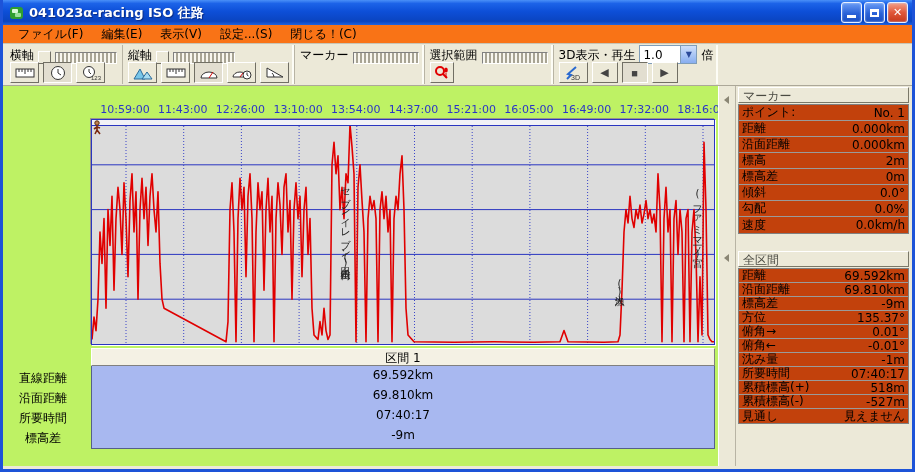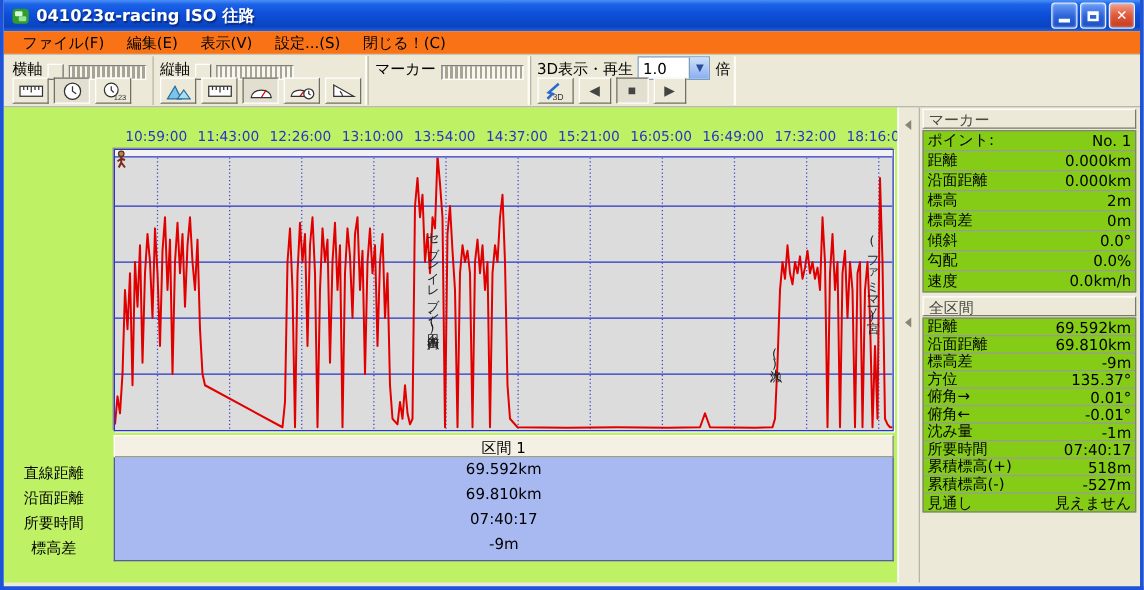--- a/index.html
+++ b/index.html
@@ -68,21 +68,21 @@
   .seg-values{height:83px;background:#a8b8f0;border:1px solid #55608a;border-top:none;padding-top:2px;}
   .seg-values div{height:20px;text-align:center;font-size:12px;color:#000;}
   
   .splitter{width:18px;background:#ece9d8;border-left:1px solid #fff;border-right:1px solid #b8b4a4;position:relative;flex:0 0 auto;}
   .spl-arrow{position:absolute;left:5px;width:0;height:0;border-top:4px solid transparent;border-bottom:4px solid transparent;
     border-right:5px solid #8a8674;}
   
   .right{flex:1;background:#ece9d8;padding:1px 3px 0 2px;overflow:hidden;}
   .group-title{height:16px;background:#ece9d8;border:1px solid;border-color:#fff #7a7868 #7a7868 #fff;
     font-size:12px;color:#4a4a42;padding:0 4px;margin-bottom:1px;}
-  .group-body{border:1px solid #808080;background:#84cc16;margin-bottom:3px;}
+  .group-body{border:1px solid #808080;background:#c2410c;margin-bottom:17px;}
   .irow{display:flex;justify-content:space-between;align-items:center;padding:0 3px;border-bottom:1px solid #9a9a9a;
     font-size:12px;color:#000;}
   .irow:last-child{border-bottom:none;}
   .irow .lab{white-space:nowrap;}
   .irow .val{white-space:nowrap;}
 </style>
 </head>
 <body>
 
 <div class="window">
@@ -188,20 +188,36 @@
       </div>
     </div>
 
     <div class="tgroup">
       <div class="trow">
         <span class="tlabel">マーカー</span>
         <span class="ribbon" style="width:66px"></span>
       </div>
     </div>
 
+    <div class="tgroup">
+      <div class="trow">
+        <span class="tlabel">選択範囲</span>
+        <span class="ribbon" style="width:66px"></span>
+      </div>
+      <div class="trow">
+        <button class="tbtn" style="width:24px">
+          <svg width="16" height="15" viewBox="0 0 16 15">
+              <circle cx="6" cy="6" r="4" fill="none" stroke="#e00000" stroke-width="2"></circle>
+              <path d="M9 9l4 4" stroke="#e00000" stroke-width="2"></path>
+              <ellipse cx="12" cy="5" rx="1.8" ry="2.6" fill="#e00000"></ellipse>
+              <path d="M12 8v5" stroke="#e00000"></path>
+            </svg>
+        </button>
+      </div>
+    </div>
 
     <div class="tgroup">
       <div class="trow">
         <span class="tlabel">3D表示・再生</span>
         <span class="combo">
           <span class="val">1.0</span>
           <span class="arrow">▼</span>
         </span>
         <span class="tlabel">倍</span>
       </div>

